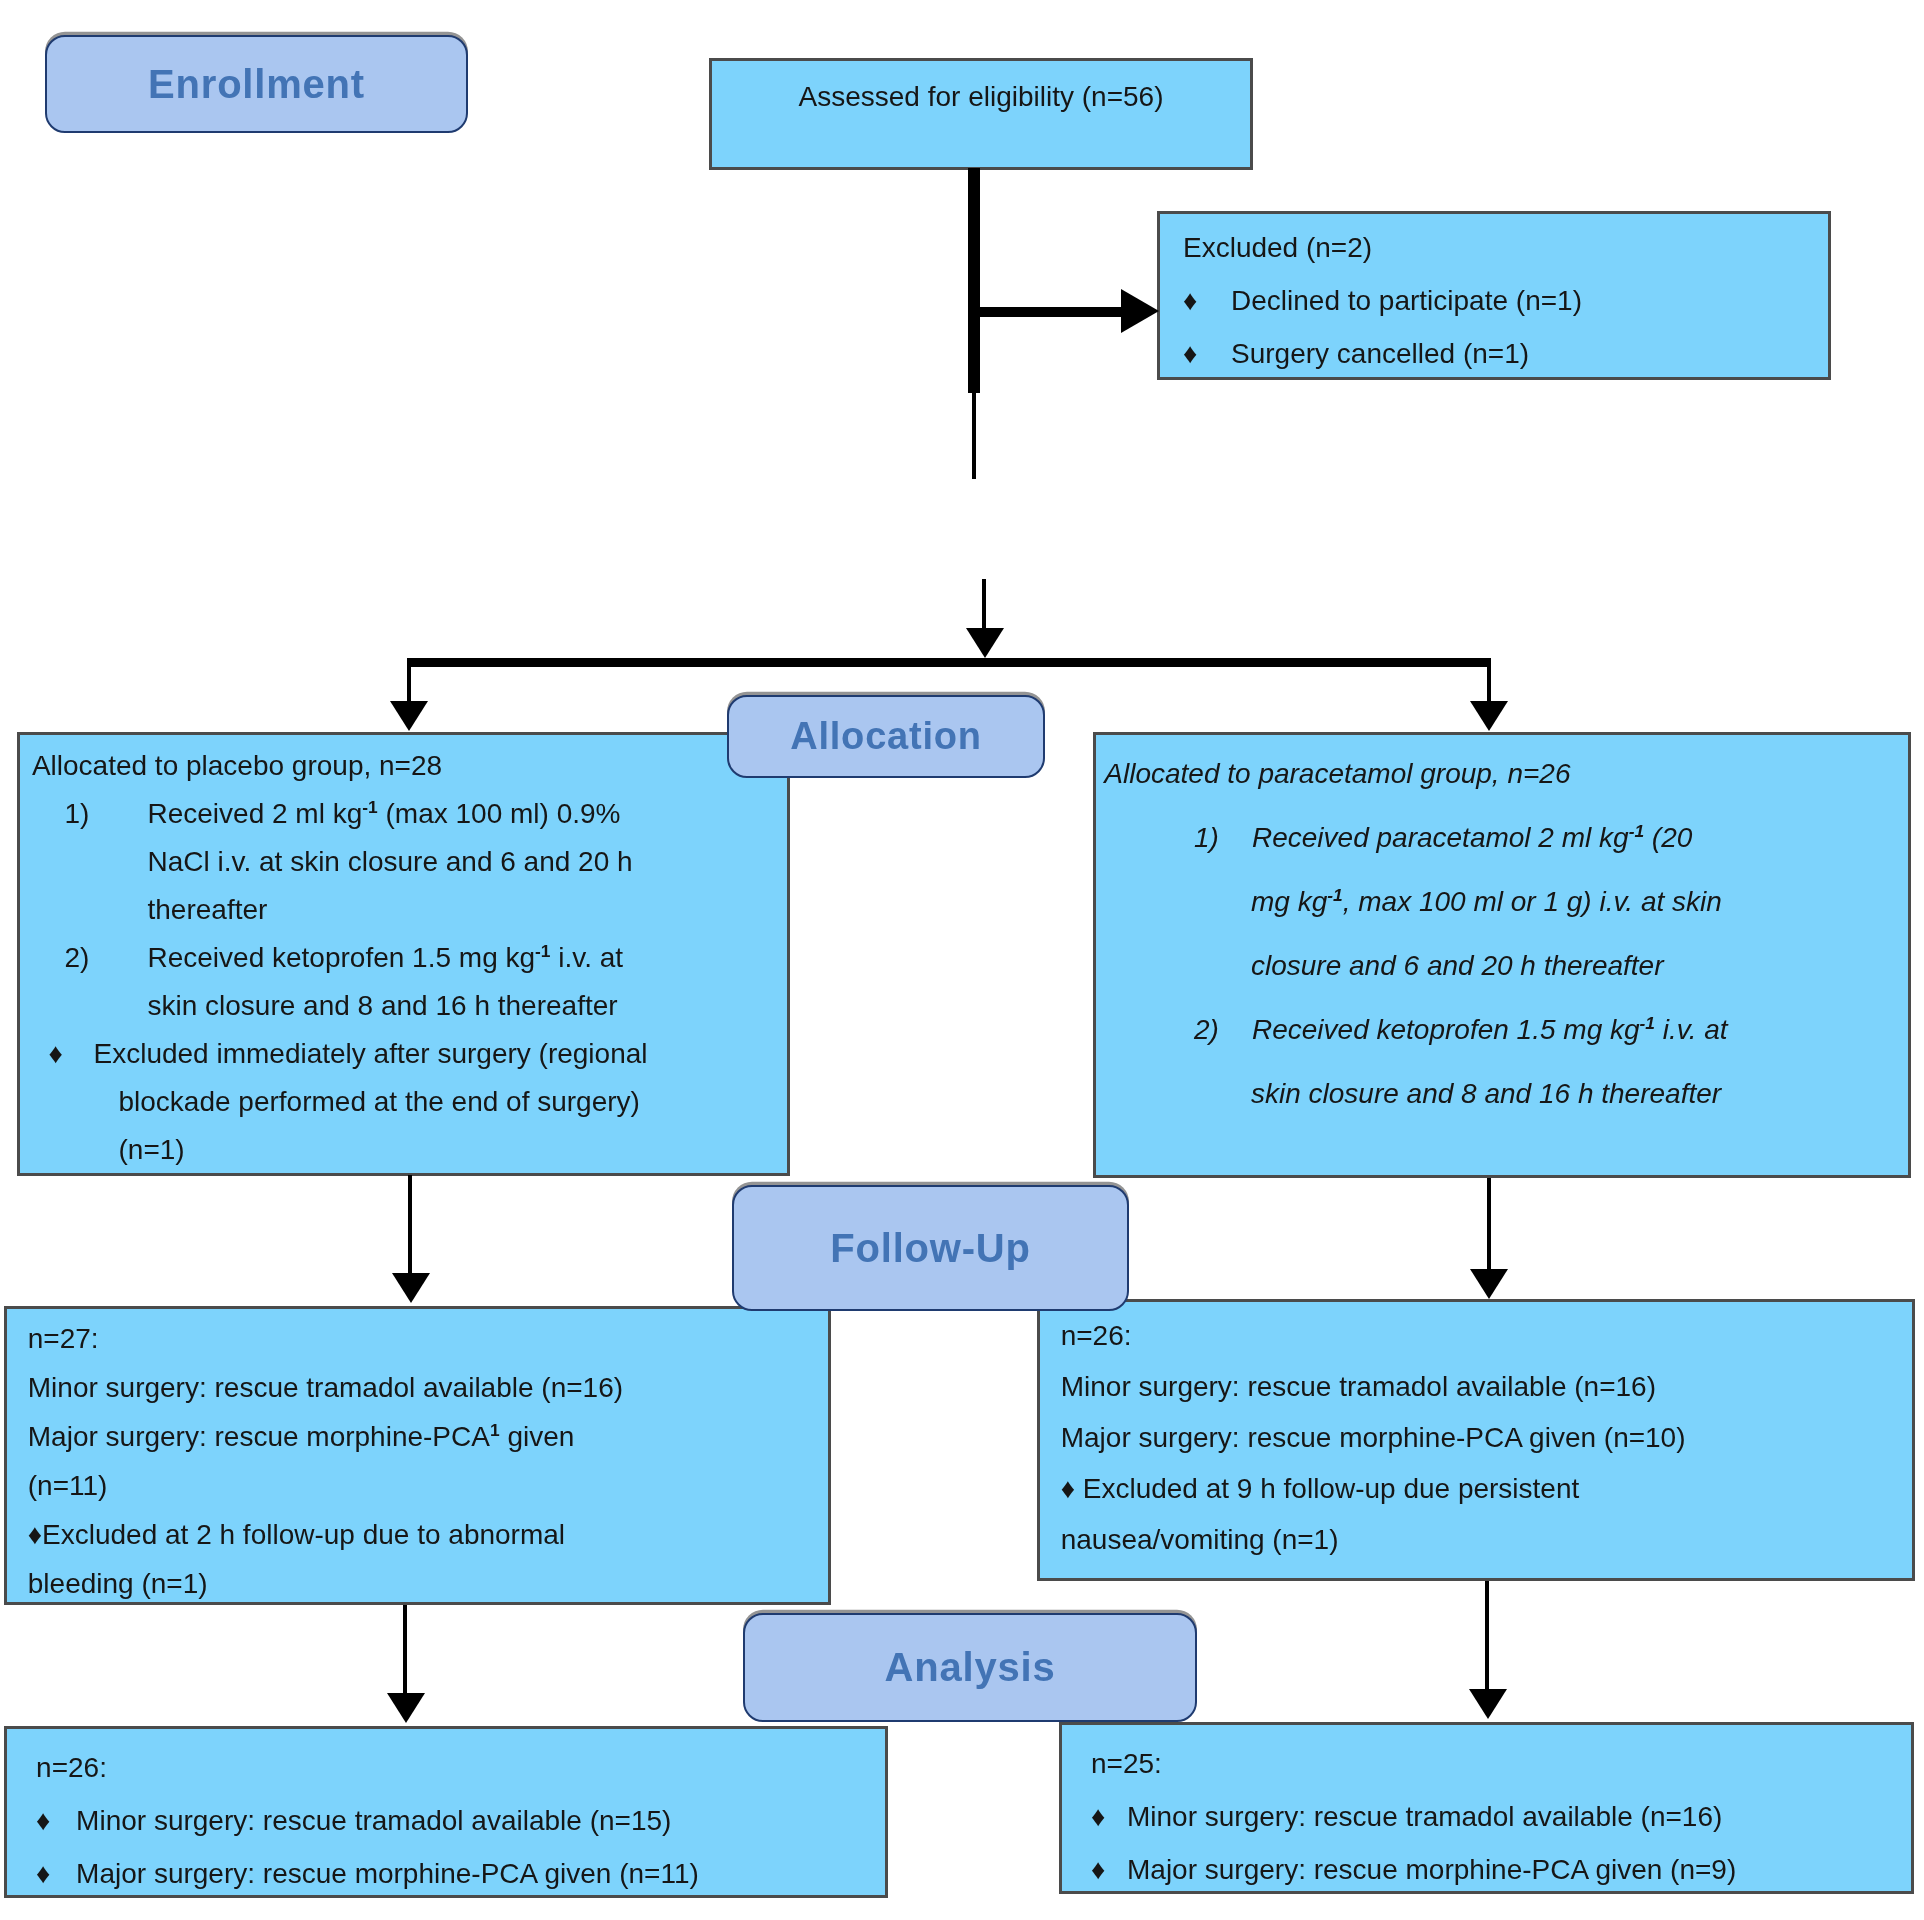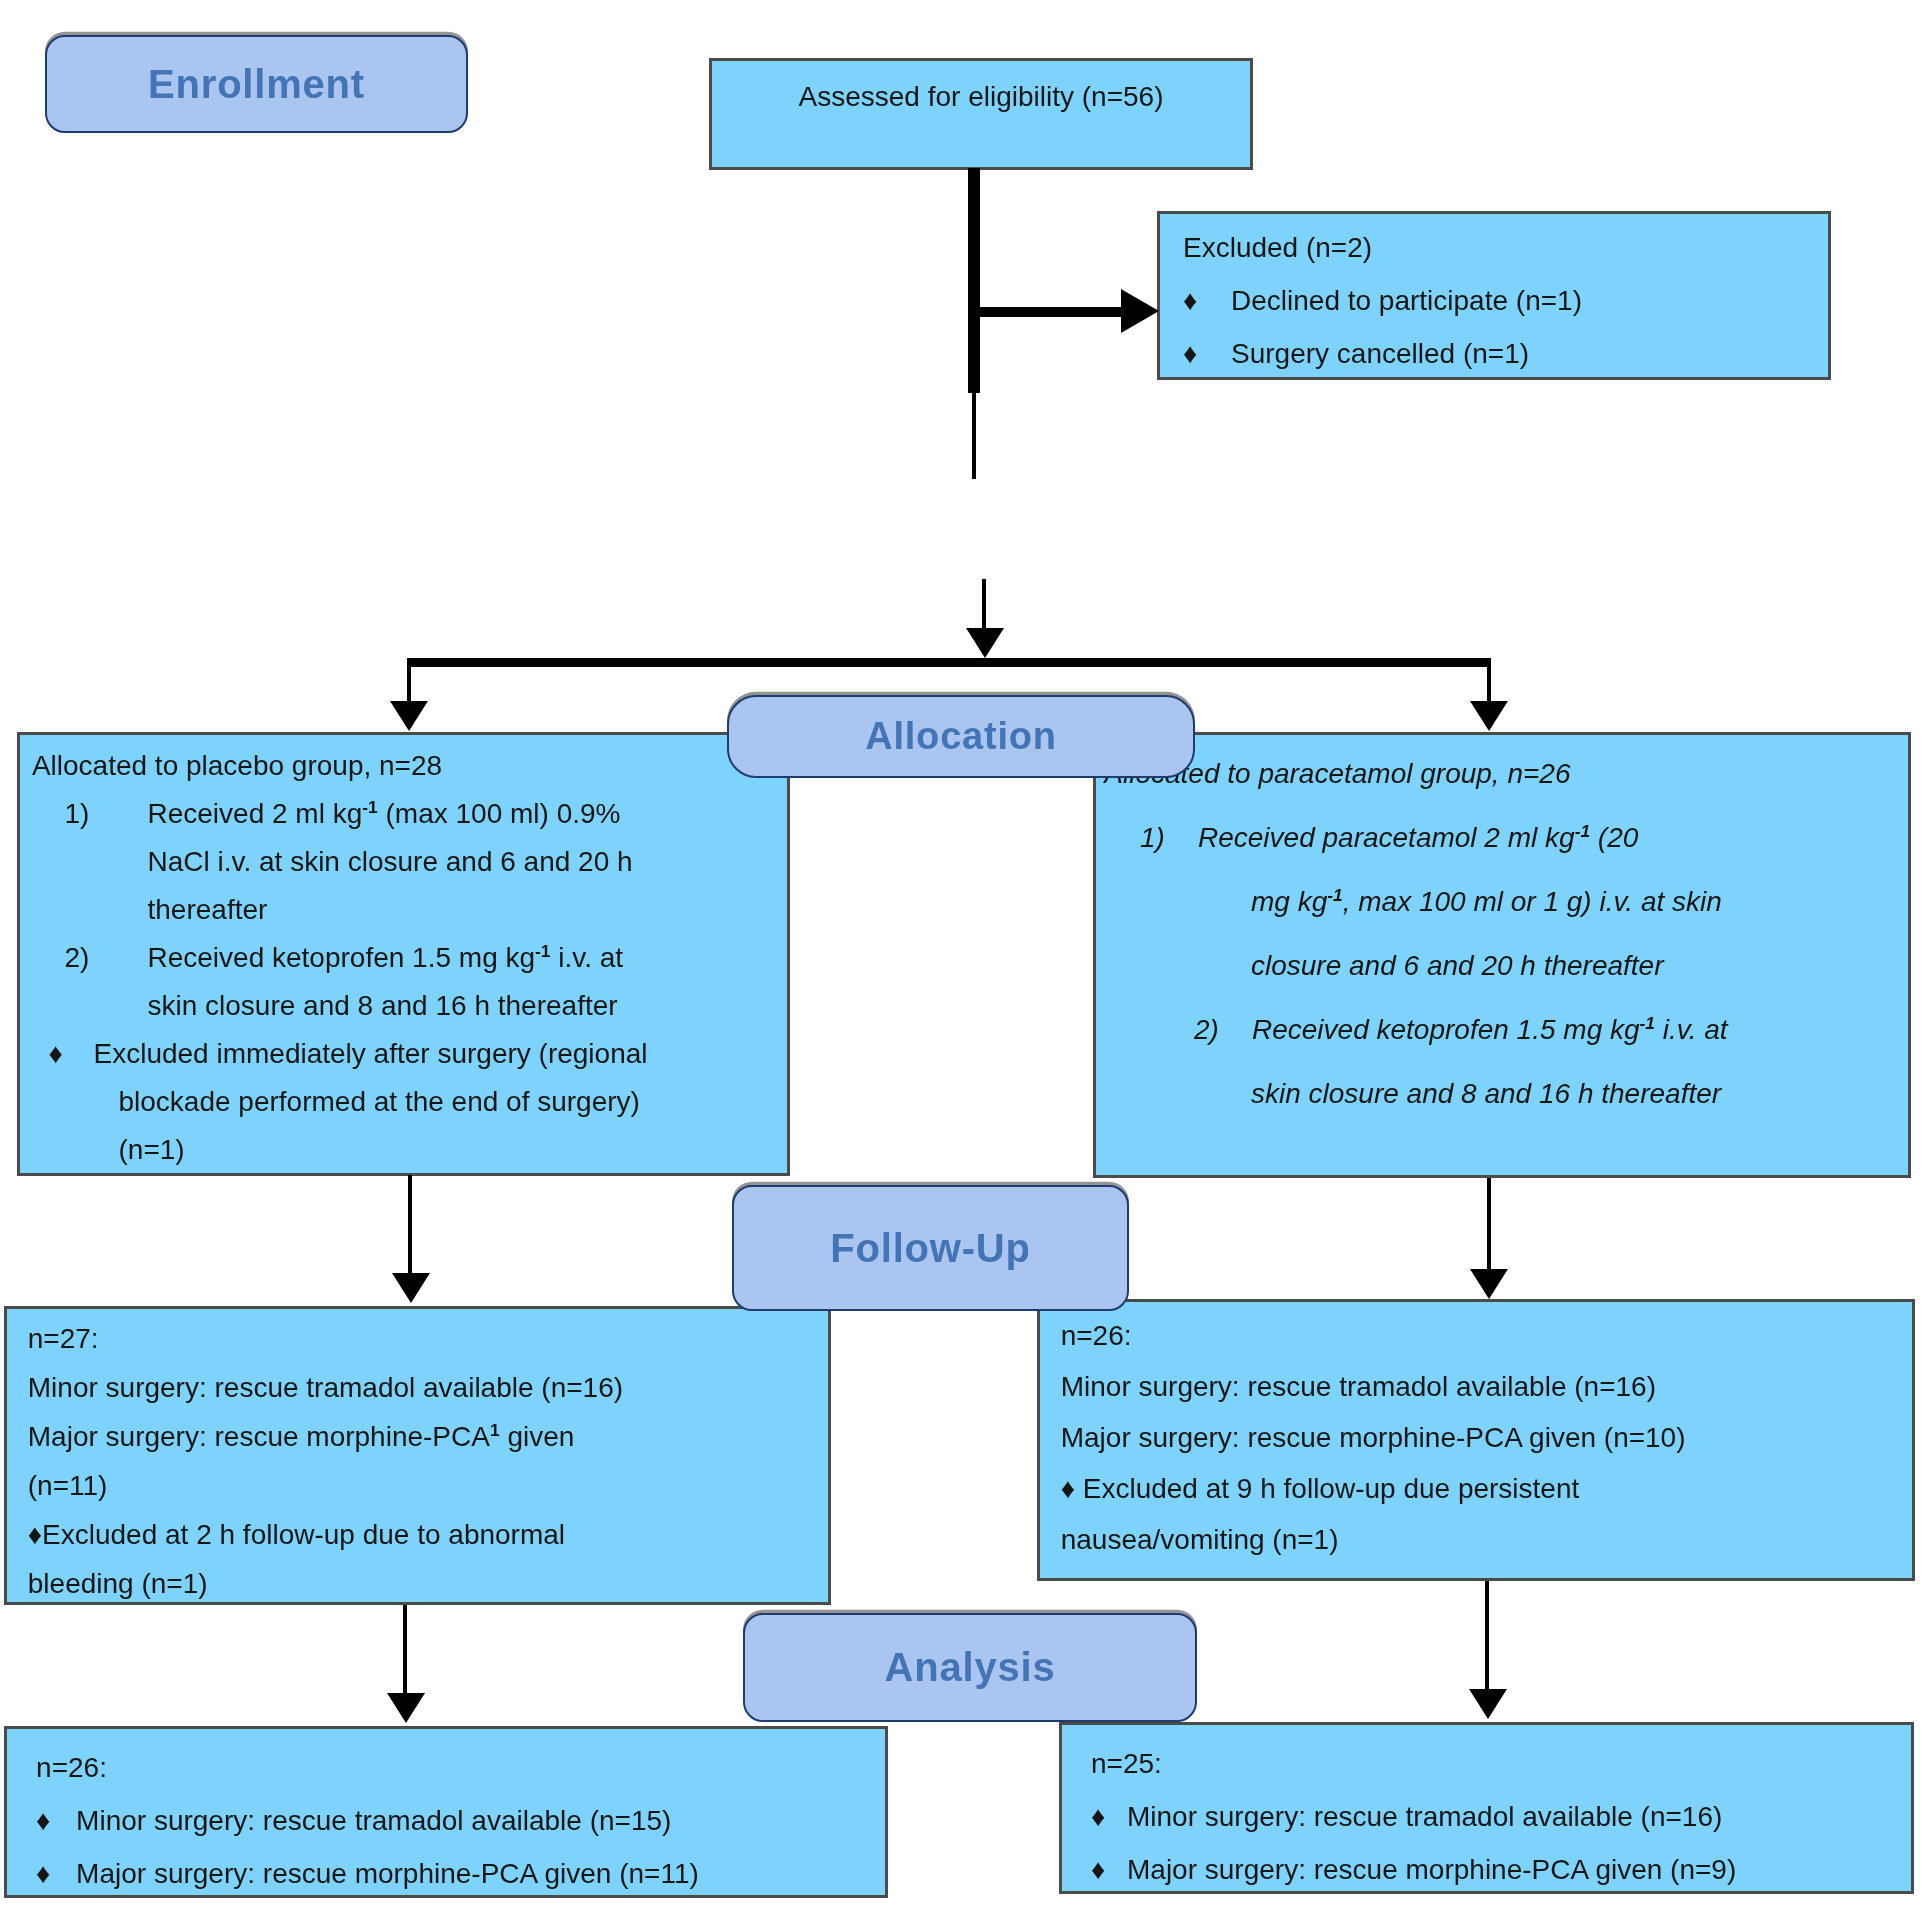--- a/index.html
+++ b/index.html
@@ -58,21 +58,21 @@
   #bx-excluded{left:1157px;top:211px;width:674px;height:169px;padding-top:6.6px;}
   #bx-randomized{left:771px;top:477px;width:440px;height:102px;padding-top:18px;}
   #bx-alloc-left{left:16.5px;top:732px;width:773px;height:444px;padding-top:6.6px;}
   #bx-alloc-right{left:1093px;top:732px;width:818px;height:446px;padding-top:6.6px;}
   #bx-fu-left{left:4.1px;top:1306px;width:827px;height:299px;padding-top:5px;}
   #bx-fu-right{left:1037px;top:1299px;width:878px;height:282px;padding-top:8.3px;}
   #bx-an-left{left:4.1px;top:1726px;width:884px;height:172px;padding-top:11.6px;}
   #bx-an-right{left:1059px;top:1722px;width:855px;height:172px;padding-top:11.6px;}
   
   #st-enroll{left:45px;top:35px;width:423px;height:98px;}
-  #st-alloc{left:727px;top:695px;width:468px;height:83px;font-size:38px;border-radius:29px;}
+  #st-alloc{left:727px;top:695px;width:318px;height:83px;font-size:38px;}
   #st-fu{left:732px;top:1185px;width:397px;height:126px;}
   #st-an{left:743px;top:1613px;width:454px;height:109px;}
   
   #sp1{left:968px;top:168px;width:11.6px;height:225px;}
   #sp2{left:972px;top:388px;width:4.1px;height:91px;}
   #br1{left:975px;top:307px;width:147px;height:10px;}
   #ah-excl{left:1121px;top:289px;}
   #rd1{left:982px;top:579px;width:4.1px;height:53px;}
   #ah-rand{left:966px;top:628px;}
   #split{left:407px;top:658px;width:1084px;height:9px;}
@@ -124,21 +124,21 @@
       <div class="l" style="padding-left: 128px;"><span>NaCl i.v. at skin closure and 6 and 20 h</span></div>
       <div class="l" style="padding-left: 128px;"><span>thereafter</span></div>
       <div class="l" style="padding-left: 45px;"><span class="mk" style="width: 83px;">2)</span><span>Received ketoprofen 1.5 mg kg</span><sup>-1</sup><span> i.v. at</span></div>
       <div class="l" style="padding-left: 128px;"><span>skin closure and 8 and 16 h thereafter</span></div>
       <div class="l" style="padding-left: 29px;"><span class="mk" style="width: 45px;">♦</span><span>Excluded immediately after surgery (regional</span></div>
       <div class="l" style="padding-left: 99px;"><span>blockade performed at the end of surgery)</span></div>
       <div class="l" style="padding-left: 99px;"><span>(n=1)</span></div>
     </div>
   <div class="box" id="bx-alloc-right">
       <div class="l" style="padding-left: 8.3px;"><span>Allocated to paracetamol group, n=26</span></div>
-      <div class="l" style="padding-left: 44px;"><span class="mk" style="width: 58px;">1)</span><span>Received paracetamol 2 ml kg</span><sup>-1</sup><span> (20</span></div>
+      <div class="l" style="padding-left: 98px;"><span class="mk" style="width: 58px;">1)</span><span>Received paracetamol 2 ml kg</span><sup>-1</sup><span> (20</span></div>
       <div class="l" style="padding-left: 155px;"><span>mg kg</span><sup>-1</sup><span>, max 100 ml or 1 g) i.v. at skin</span></div>
       <div class="l" style="padding-left: 155px;"><span>closure and 6 and 20 h thereafter</span></div>
       <div class="l" style="padding-left: 98px;"><span class="mk" style="width: 58px;">2)</span><span>Received ketoprofen 1.5 mg kg</span><sup>-1</sup><span> i.v. at</span></div>
       <div class="l" style="padding-left: 155px;"><span>skin closure and 8 and 16 h thereafter</span></div>
     </div>
 
   <div class="box" id="bx-fu-left">
       <div class="l" style="padding-left: 20.7px;"><span>n=27:</span></div>
       <div class="l" style="padding-left: 20.7px;"><span>Minor surgery: rescue tramadol available (n=16)</span></div>
       <div class="l" style="padding-left: 20.7px;"><span>Major surgery: rescue morphine-PCA</span><sup>1</sup><span> given</span></div>

